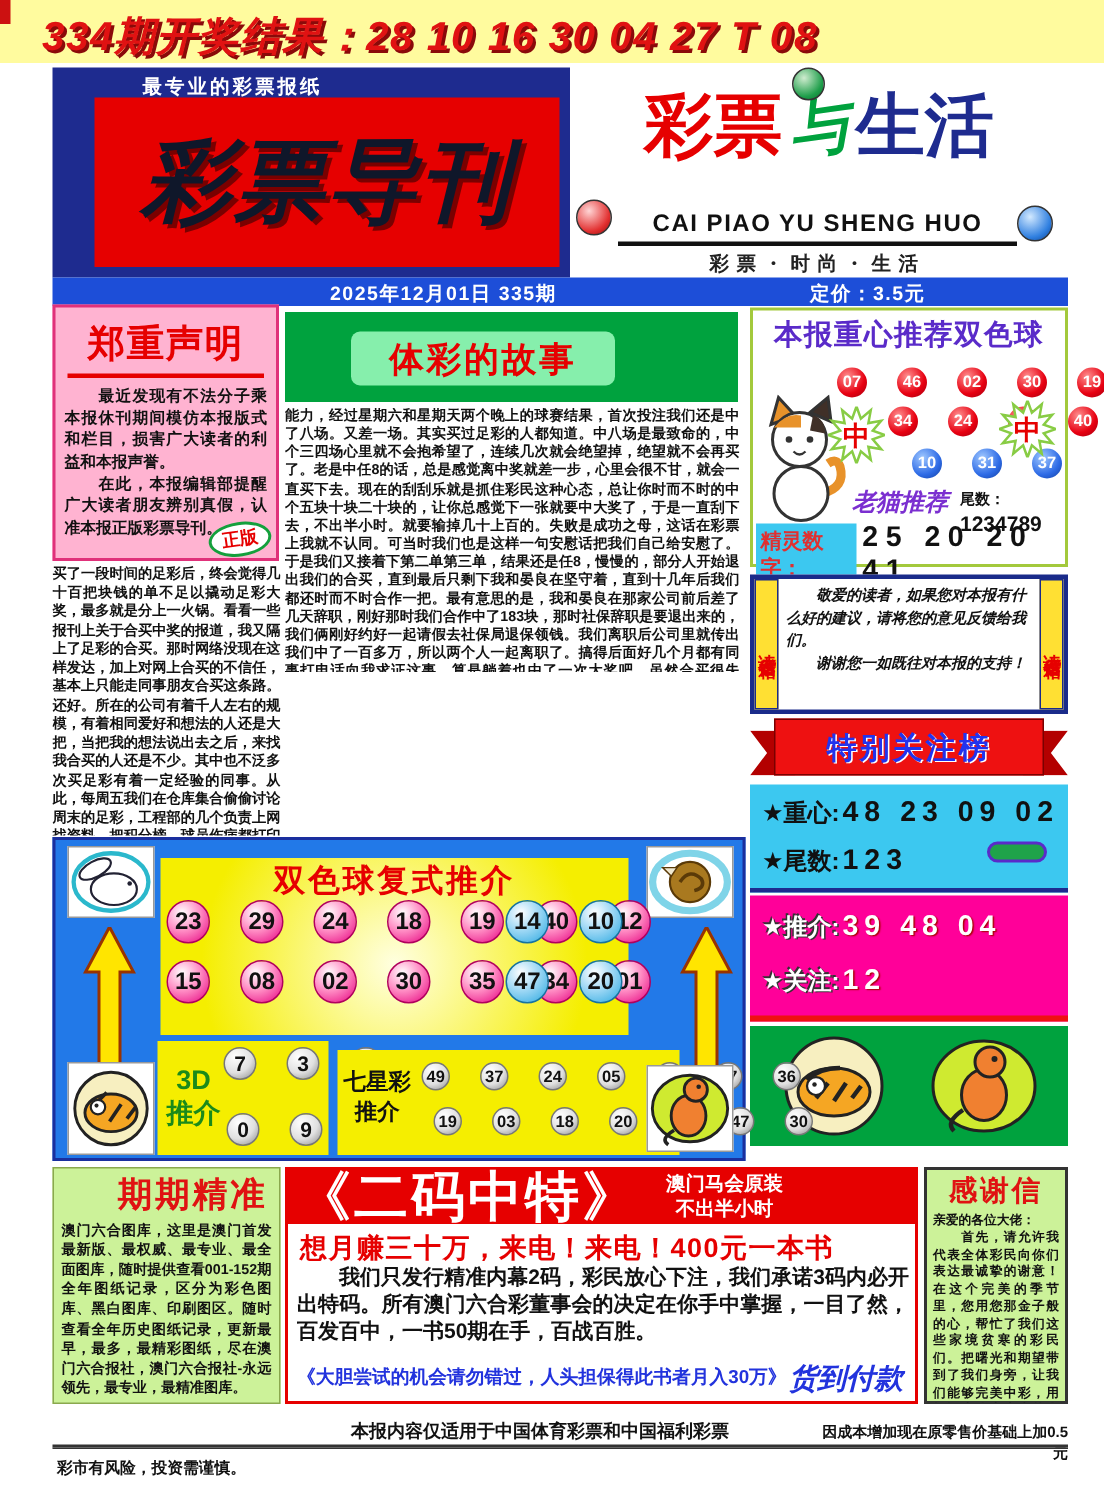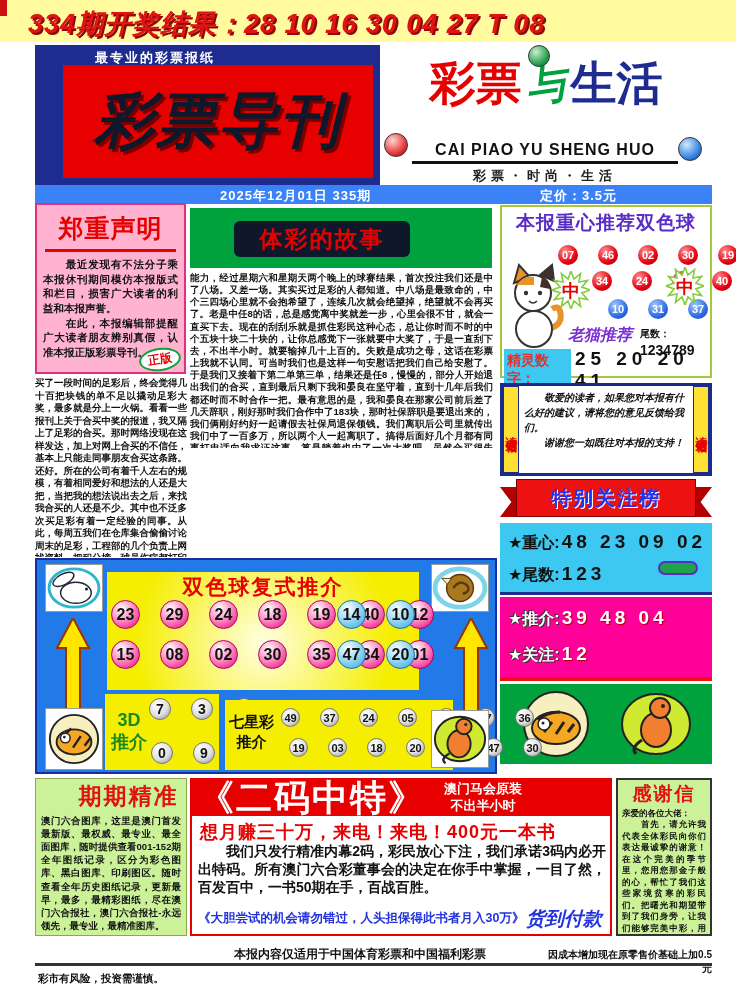--- a/index.html
+++ b/index.html
@@ -29,36 +29,36 @@
   #logo-w1 { color:#E60000; font-size:46px; }
   #logo-w2 { color:#00A23E; font-size:40px; font-style:italic; transform:rotate(-8deg); }
   #logo-w3 { color:#1E2B8F; font-size:46px; }
   .logo-ball { position:absolute; border-radius:50%; border:1px solid #333; }
   #ball-green { left:148px; top:0px; width:22px; height:22px; background:radial-gradient(circle at 35% 30%, #cfeccf, #1e9e4a 65%, #0b6e2e); }
   #ball-red { left:4px; top:88px; width:24px; height:24px; background:radial-gradient(circle at 35% 30%, #ffd5d5, #e23030 65%, #8f0b0b); }
   #ball-blue { left:298px; top:92px; width:24px; height:24px; background:radial-gradient(circle at 35% 30%, #d2e9ff, #2f7fe0 65%, #0b3f8f); }
   #logo-pinyin { position:absolute; left:32px; top:96px; width:266px; text-align:center; font-size:16px; font-weight:900; color:#111; letter-spacing:1px; border-bottom:3px solid #111; padding-bottom:2px; }
   #logo-slogan { position:absolute; left:32px; top:122px; width:266px; text-align:center; font-size:13px; font-weight:bold; color:#222; letter-spacing:5px; }
 
-  #date-bar { left:35px; top:185px; width:677px; height:19px; background:#3b82f6; color:#fff; font-size:13px; font-weight:bold; }
+  #date-bar { left:35px; top:185px; width:677px; height:19px; background:#1d4ed8; color:#fff; font-size:13px; font-weight:bold; }
   #date-text { position:absolute; left:185px; top:2px; letter-spacing:1px; }
   #price-text { position:absolute; left:505px; top:2px; letter-spacing:1px; }
 
   
   #statement { left:35px; top:203px; width:151px; height:171px; background:#FFB3D1; border:2px solid #E0317A; }
   #statement-title { margin-top:7px; text-align:center; font-size:25px; font-weight:900; color:#E60000; letter-spacing:1px; }
   #statement-divider { height:3px; background:#E60000; margin:4px 8px 3px 8px; }
   #statement-body { padding:2px 6px; font-size:10.5px; font-weight:bold; color:#111; line-height:1.4; height:112px; overflow:hidden; }
   #statement-badge { position:absolute; right:3px; bottom:1px; background:#fff; border:2px solid #14a03c; border-radius:50%; color:#E60000; font-size:12px; font-weight:900; padding:1px 7px; transform:rotate(-8deg); }
 
   #left-story { left:35px; top:377px; width:152px; height:180px; font-size:9.5px; font-weight:bold; color:#111; line-height:1.32; }
 
   
   #story-box { left:190px; top:208px; width:302px; height:60px; background:#00A23E; }
-  #story-chip { position:absolute; left:44px; top:13px; width:176px; height:36px; background:#0f172a; border-radius:6px; display:flex; align-items:center; justify-content:center; }
+  #story-chip { position:absolute; left:44px; top:13px; width:176px; height:36px; background:#86efac; border-radius:6px; display:flex; align-items:center; justify-content:center; }
   #story-title { font-size:23px; font-weight:900; color:#E60000; letter-spacing:2px; }
   #story-body { left:190px; top:272px; width:303px; height:176px; font-size:9.5px; font-weight:bold; color:#111; line-height:1.28; }
 
   
   #recommend { left:500px; top:205px; width:212px; height:173px; background:#fff; border:2px solid #A3C93C; }
   #rec-title { position:absolute; left:0; top:3px; width:100%; text-align:center; font-size:19px; font-weight:900; color:#5A2BC9; letter-spacing:1px; }
   .ballrow { position:absolute; display:flex; gap:20px; }
   .ball { display:flex; align-items:center; justify-content:center; border-radius:50%; font-weight:bold; color:#111; }
   .b-red { width:20px; height:20px; background:radial-gradient(circle at 35% 30%, #ff8f8f, #E70011 60%, #9d0010); color:#fff; font-size:11px; }
   .b-bluesm { width:20px; height:20px; background:radial-gradient(circle at 35% 30%, #9fc8ff, #2E6BE6 60%, #123e9d); color:#fff; font-size:11px; }

